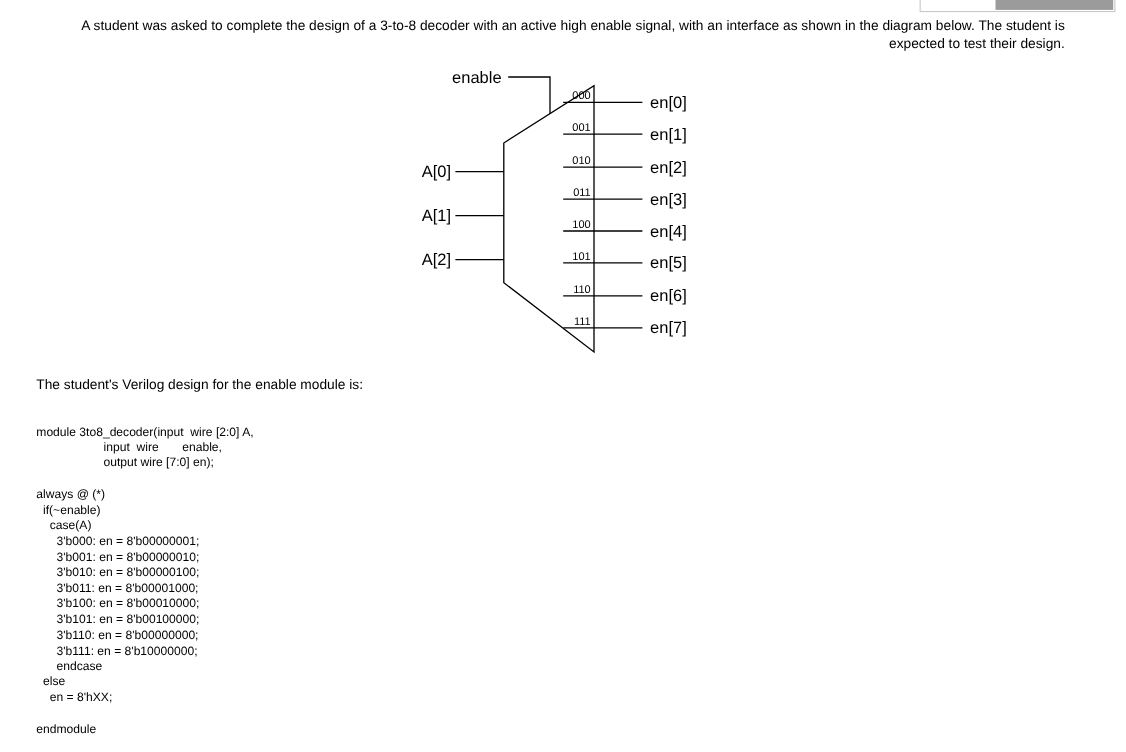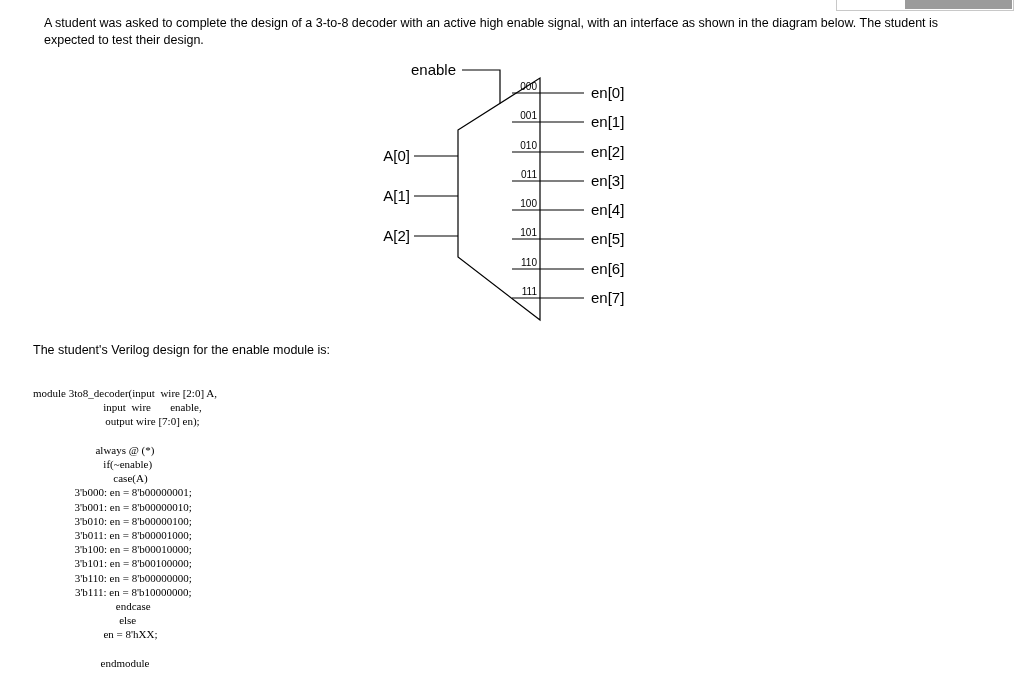--- a/index.html
+++ b/index.html
@@ -6,34 +6,33 @@
   html, body {
     width:1024px; height:684px;
     background:#ffffff;
     font-family:"Liberation Sans", sans-serif;
     color:#000000;
     overflow:hidden;
   }
   .page { position:relative; width:1024px; height:684px; background:#ffffff; }
 
   .intro {
-    position:absolute; left:44px; top:15px; width:935px;
-    font-size:12.5px; line-height:1.38;
+    position:absolute; left:33px; top:15px; width:935px;
+    font-size:12.5px; line-height:1.38;text-align:right;
   }
   .verilog-intro {
     position:absolute; left:33px; top:343px;
     font-size:12.5px;
   }
   .code {
     position:absolute; left:33px; top:386px;
-    font-family:Liberation Serif, serif;
+    font-family:Liberation Sans, sans-serif;
     font-size:11px; line-height:14.2px;
     white-space:pre;
     color:#000000;
-    text-align:center;
   }
   .diagram { position:absolute; left:370px; top:55px; }
   .diagram text { font-family:"Liberation Sans", sans-serif; fill:#000000; }
   .lbl { font-size:15px; }
   .codelbl { font-size:10px; }
 
   .topright {
     position:absolute; left:836px; top:-5px; width:178px; height:16px;
     border:1px solid #c8c8c8; background:#ffffff;
   }

